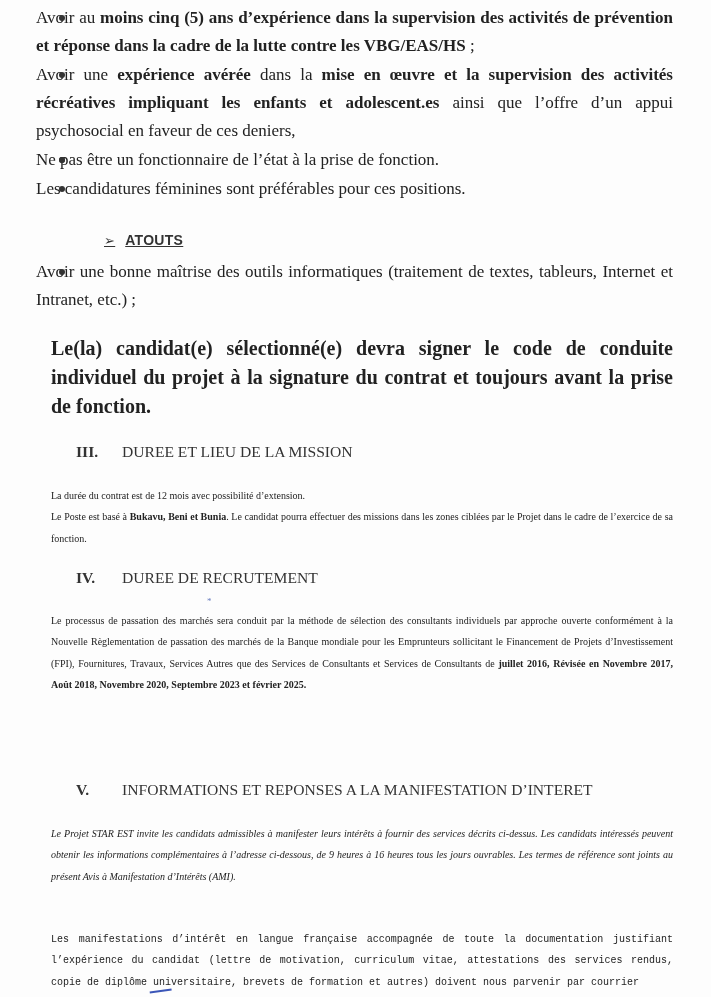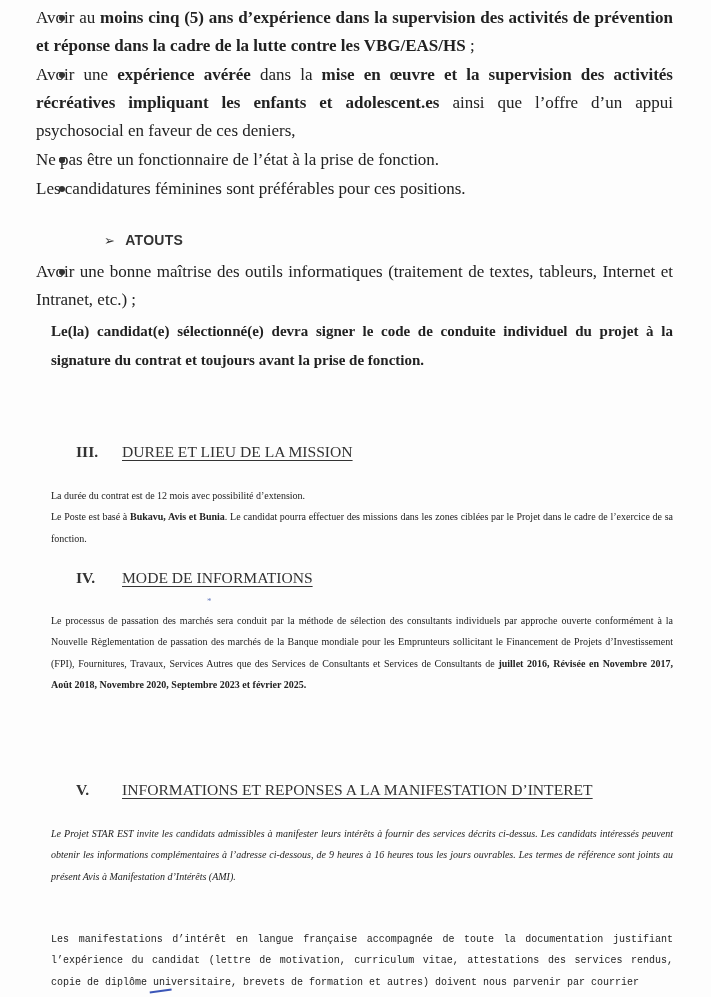--- a/index.html
+++ b/index.html
@@ -18,30 +18,30 @@
     margin-bottom: 1px;
   }
   .bullet .dot {
     position: absolute; left: 59px; top: 11px; width: 6px; height: 6px;
     border-radius: 50%; background: #333;
   }
   .b { font-weight: bold; }
   .atouts {
     position: absolute; left: 104px; top: 232px;
     font-family: "Liberation Sans", sans-serif; font-weight: bold; font-size: 14px;
-    color: #333; letter-spacing: 0.3px;
+    color: #333; letter-spacing: 0.3px; text-decoration: underline;
   }
   .atouts .arrow { margin-right: 10px; font-weight: normal; font-size: 13px; }
   .boldpara {
-    position: absolute; left: 51px; width: 622px; top: 317px;
-    font-size: 15px; line-height: 29px; font-weight: bold; text-align: justify;
+    position: absolute; left: 51px; width: 622px; top: 334px;
+    font-size: 20px; line-height: 29px; font-weight: bold; text-align: justify;
   }
   .heading { position: absolute; left: 76px; font-size: 15.6px; font-weight: bold; color: #333; }
   .heading .num { display: inline-block; width: 46px; }
-  .heading .title { font-weight: normal; text-decoration: underline; text-underline-offset: 3px; color: #333; }
+  .heading .title { font-weight: normal; text-underline-offset: 3px; color: #333; }
   .para {
     position: absolute; left: 51px; width: 622px;
     font-size: 10px; line-height: 21.3px; text-align: justify; color: #222;
   }
   .mark { position: absolute; color: #6a7fc0; font-size: 9px; }
   .pen {
     position: absolute; left: 150px; top: 990px; width: 22px; height: 5px;
     border-top: 2px solid #3b56b8; transform: rotate(-8deg);
   }
 </style>
@@ -83,25 +83,25 @@
     </li>
   </ul>
 
   <div class="boldpara">Le(la) candidat(e) sélectionné(e) devra signer le code de conduite individuel du projet à la signature du contrat et toujours avant la prise de fonction.</div>
 
   <div class="heading" style="top:443px;">
     <span class="num">III.</span><span class="title">DUREE ET LIEU DE LA MISSION</span>
   </div>
   <div class="para" style="top:485px;">
     <span>La durée du contrat est de 12 mois avec possibilité d’extension.</span><br>
-    <span>Le Poste est basé à </span><span class="b">Bukavu, Avis et Bunia</span><span>. Le candidat pourra effectuer des missions dans les zones ciblées par le Projet dans le cadre de l’exercice de sa fonction.</span>
+    <span>Le Poste est basé à </span><span class="b">Bukavu, Beni et Bunia</span><span>. Le candidat pourra effectuer des missions dans les zones ciblées par le Projet dans le cadre de l’exercice de sa fonction.</span>
   </div>
 
   <div class="heading" style="top:569px;">
-    <span class="num">IV.</span><span class="title">MODE DE INFORMATIONS</span>
+    <span class="num">IV.</span><span class="title">DUREE DE RECRUTEMENT</span>
   </div>
   <span class="mark" style="left:207px; top:596px;">*</span>
   <div class="para" style="top:610px;">
     <span>Le processus de passation des marchés sera conduit par la méthode de sélection des consultants individuels par approche ouverte conformément à la Nouvelle Règlementation de passation des marchés de la Banque mondiale pour les Emprunteurs sollicitant le Financement de Projets d’Investissement (FPI), Fournitures, Travaux, Services Autres que des Services de Consultants et Services de Consultants de </span><span class="b">juillet 2016, Révisée en Novembre 2017, Août 2018, Novembre 2020, Septembre 2023 et février 2025.</span>
   </div>
 
   <div class="heading" style="top:781px;">
     <span class="num">V.</span><span class="title">INFORMATIONS ET REPONSES A LA MANIFESTATION D’INTERET</span>
   </div>
   <div class="para" style="top:823px;font-style:italic;">

